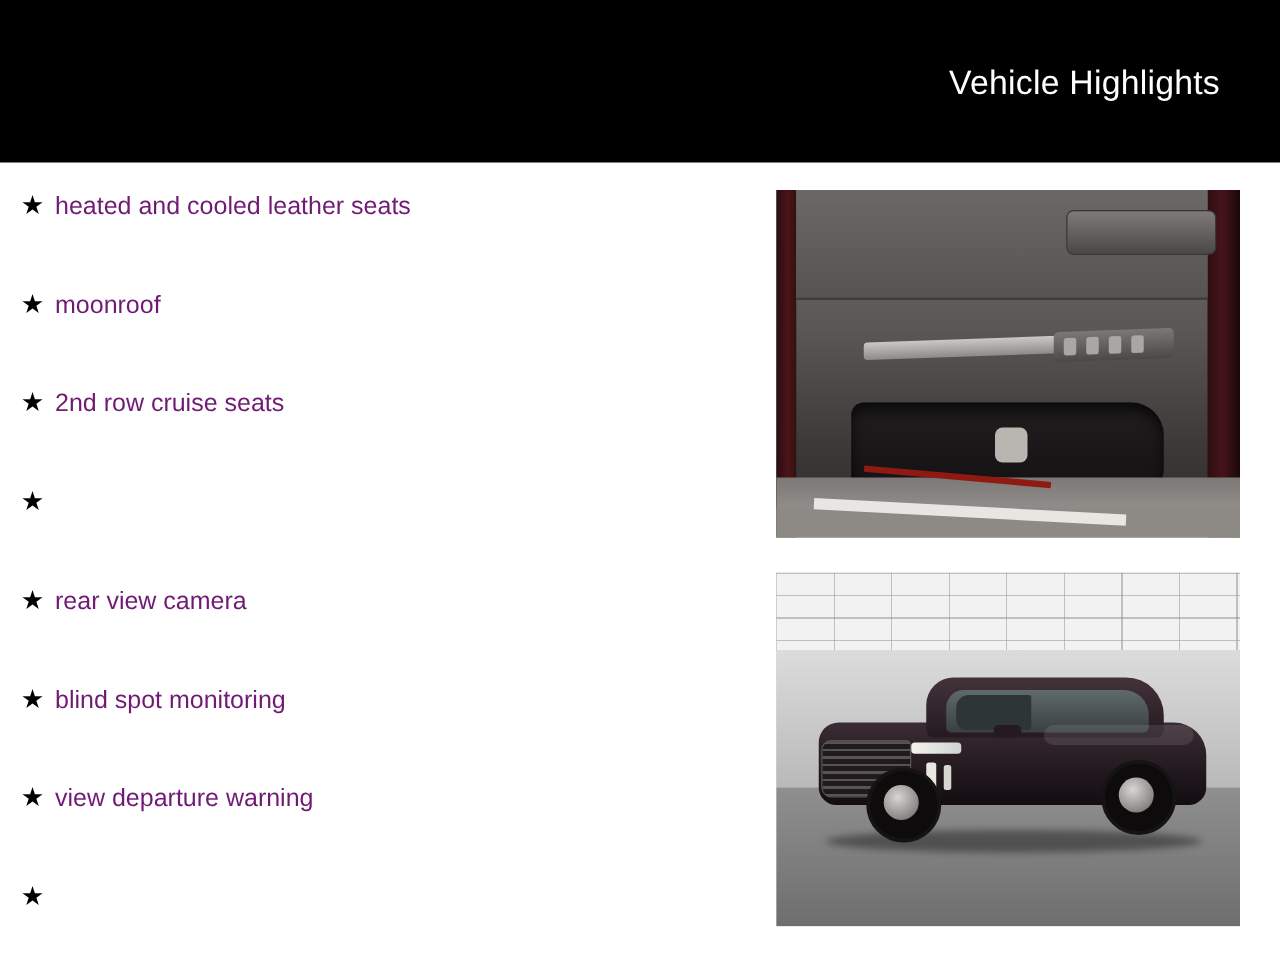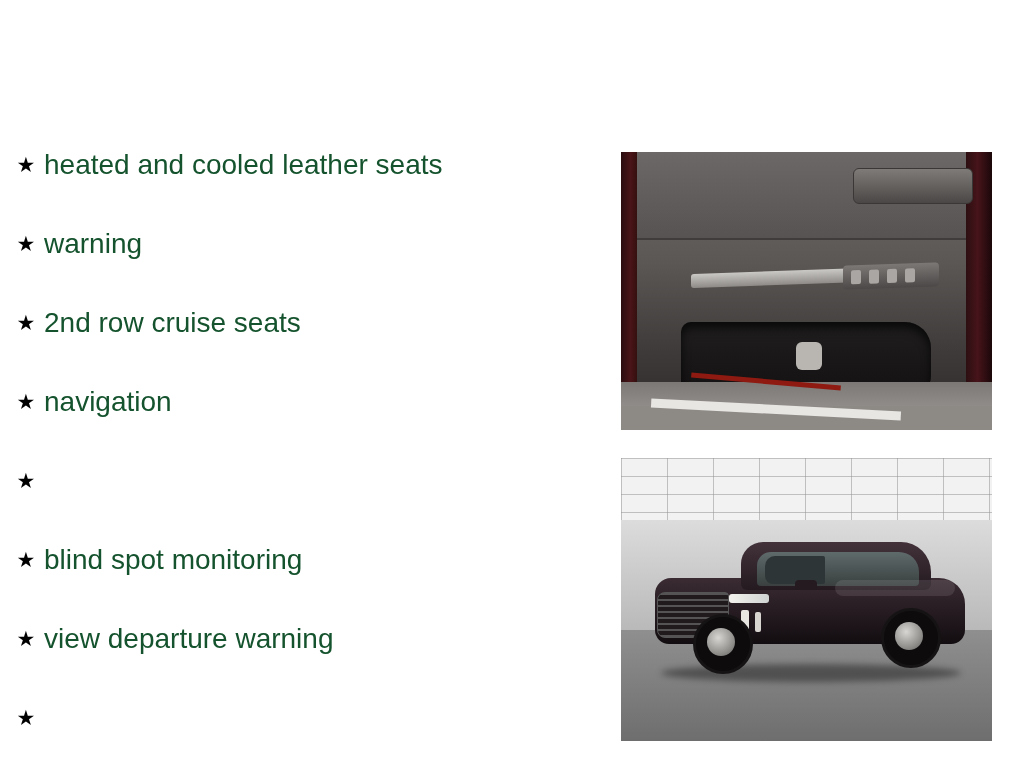--- a/index.html
+++ b/index.html
@@ -53,23 +53,23 @@
   }
   .bullet-star {
     width: 36px;
     flex: 0 0 36px;
     text-align: center;
     font-size: 21px;
     line-height: 30px;
     color: #000000;
   }
   .feature-label {
-    font-size: 28px;
+    font-size: 20px;
     line-height: 30px;
-    color: #14532d;
+    color: #701a75;
     white-space: nowrap;
   }
   
   .photo {
     position: absolute;
     overflow: hidden;
     background: #cfcfcf;
   }
   .photo-door {
     left: 621px;
@@ -311,45 +311,48 @@
     width: 120px; height: 16px;
     border-radius: 10px;
     background: rgba(255,255,255,0.10);
   }
 </style>
 </head>
 <body>
 
 <div class="slide">
 
+  <div class="header">
+    <div class="header-title">Vehicle Highlights</div>
+  </div>
 
   <div class="features">
 
     <div class="feature-item">
       <span class="bullet-star">★</span>
       <span class="feature-label">heated and cooled leather seats</span>
     </div>
 
     <div class="feature-item">
       <span class="bullet-star">★</span>
-      <span class="feature-label">warning</span>
+      <span class="feature-label">moonroof</span>
     </div>
 
     <div class="feature-item">
       <span class="bullet-star">★</span>
       <span class="feature-label">2nd row cruise seats</span>
     </div>
 
     <div class="feature-item">
       <span class="bullet-star">★</span>
-      <span class="feature-label">navigation</span>
-    </div>
-
-    <div class="feature-item">
-      <span class="bullet-star">★</span>
+    </div>
+
+    <div class="feature-item">
+      <span class="bullet-star">★</span>
+      <span class="feature-label">rear view camera</span>
     </div>
 
     <div class="feature-item">
       <span class="bullet-star">★</span>
       <span class="feature-label">blind spot monitoring</span>
     </div>
 
     <div class="feature-item">
       <span class="bullet-star">★</span>
       <span class="feature-label">view departure warning</span>

